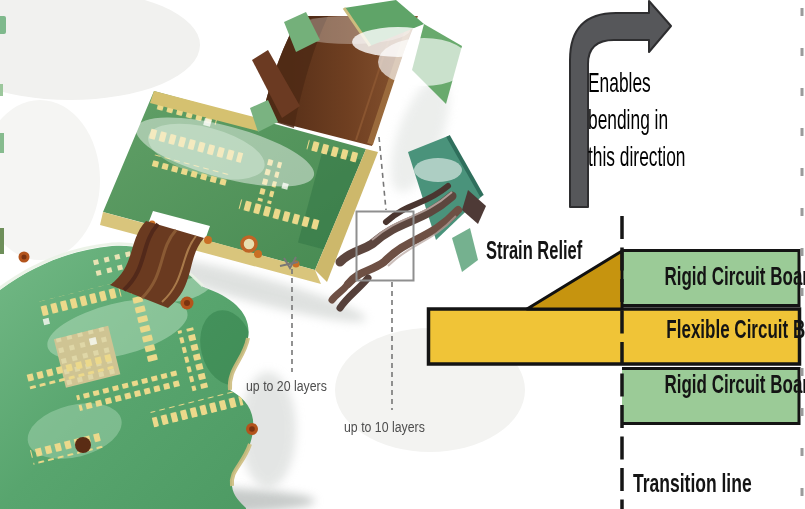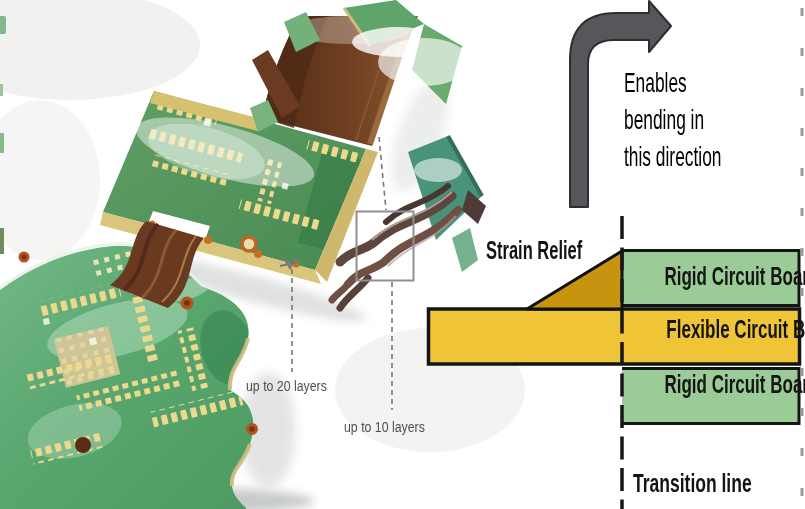--- a/index.html
+++ b/index.html
@@ -2,21 +2,21 @@
 <html><head>
 <meta charset="utf-8">
 <style>
   html,body{margin:0;padding:0;background:#fff;}
   .stage{position:relative;width:805px;height:509px;overflow:hidden;background:#ffffff;
          font-family:"Liberation Sans",sans-serif;}
   svg{position:absolute;left:0;top:0;}
   .lbl{position:absolute;font-weight:bold;color:#141414;white-space:nowrap;
        transform-origin:left top;}
   .note-line{font-size:28px;line-height:37px;transform:scaleX(.62);transform-origin:left top;}
-  .note-block{position:absolute;left:588px;top:64px;margin-left:36px;}
+  .note-block{position:absolute;left:588px;top:64px;}
   .strain{left:486px;top:237px;font-size:25px;line-height:26px;transform:scaleX(.66);}
   .transition{left:633px;top:470px;font-size:25px;line-height:26px;transform:scaleX(.70);}
   .bar-label{position:absolute;width:179px;text-align:center;font-weight:bold;color:#141414;
              font-size:25px;line-height:25px;white-space:nowrap;}
   .bar-label span{display:inline-block;transform:scaleX(.68);transform-origin:50% 50%;}
   .bar-label.b1{left:628px;top:264px;}
   .bar-label.b2{left:625px;top:317px;}
   .bar-label.b3{left:628px;top:372px;}
   .uplabel{position:absolute;font-size:14px;font-weight:normal;color:#4e4e4e;
            line-height:18px;white-space:nowrap;transform:scaleX(.88);transform-origin:left top;}

